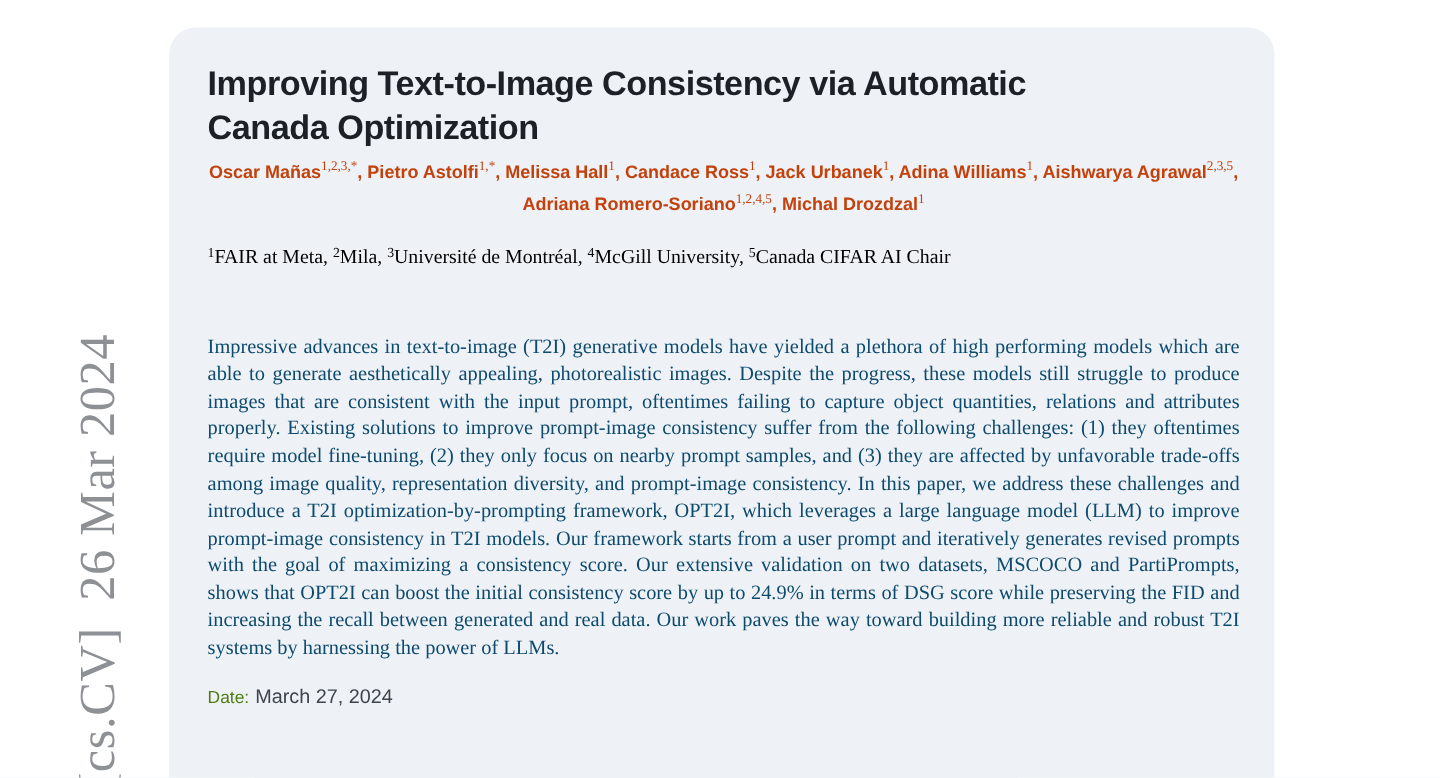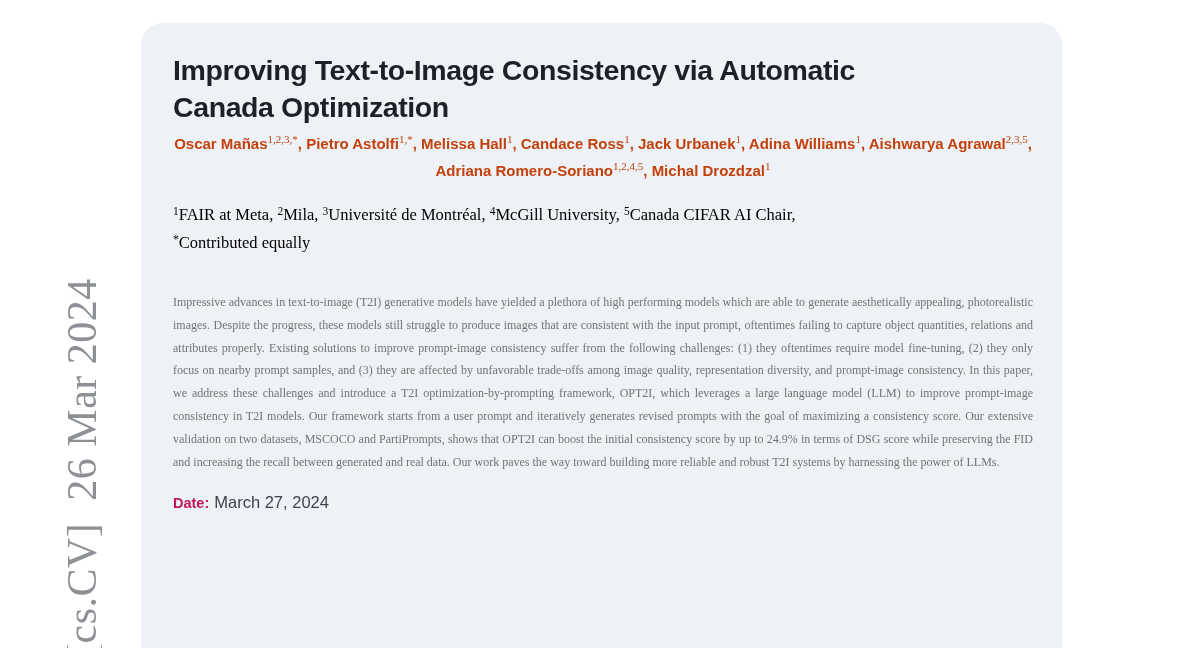--- a/index.html
+++ b/index.html
@@ -72,36 +72,36 @@
     font-size: 16.5px;
     line-height: 25px;
     color: #000000;
   }
   .affiliation { white-space: nowrap; }
   .affiliation:not(:last-child)::after { content: ", "; white-space: normal; }
   .affiliations .sup { font-size: 11.5px; vertical-align: 5px; }
   .equal-note { display: block; }
 
   .abstract {
-    margin-top: 36px;
+    margin-top: 52px;
     width: 860px;
     font-family: "Liberation Serif", serif;
-    font-size: 12px;
+    font-size: 17px;
     line-height: 22.8px;
     text-align: justify;
-    color: #737373;
+    color: #0c4a6e;
   }
 
   .date-row {
     margin-top: 20px;
     font-size: 14.5px;
   }
   .date-label {
-    font-weight: 700;
-    color: #be185d;
+    font-weight: 400;
+    color: #4d7c0f;
   }
   .date-value {
     font-family: Liberation Sans, sans-serif;
     font-size: 16.5px;
     font-weight: 400;
     color: #3d444d;
     margin-left: 5px;
   }
 
   .meta-logo {
@@ -118,21 +118,20 @@
 <div class="paper-card">
 
   <h1 class="paper-title">Improving Text-to-Image Consistency via Automatic Canada Optimization</h1>
 
   <div class="authors">
     <span class="author"><span>Oscar Mañas</span><span class="sup">1,2,3,*</span></span><span class="author"><span>Pietro Astolfi</span><span class="sup">1,*</span></span><span class="author"><span>Melissa Hall</span><span class="sup">1</span></span><span class="author"><span>Candace Ross</span><span class="sup">1</span></span><span class="author"><span>Jack Urbanek</span><span class="sup">1</span></span><span class="author"><span>Adina Williams</span><span class="sup">1</span></span><span class="author"><span>Aishwarya Agrawal</span><span class="sup">2,3,5</span></span><span class="author"><span>Adriana Romero-Soriano</span><span class="sup">1,2,4,5</span></span><span class="author"><span>Michal Drozdzal</span><span class="sup">1</span></span>
   </div>
 
   <div class="affiliations">
     <span class="affiliation"><span class="sup">1</span><span>FAIR at Meta</span></span><span class="affiliation"><span class="sup">2</span><span>Mila</span></span><span class="affiliation"><span class="sup">3</span><span>Université de Montréal</span></span><span class="affiliation"><span class="sup">4</span><span>McGill University</span></span><span class="affiliation"><span class="sup">5</span><span>Canada CIFAR AI Chair</span></span>
-    <span class="equal-note"><span class="sup">*</span><span>Contributed equally</span></span>
   </div>
 
   <p class="abstract">Impressive advances in text-to-image (T2I) generative models have yielded a plethora of high performing models which are able to generate aesthetically appealing, photorealistic images. Despite the progress, these models still struggle to produce images that are consistent with the input prompt, oftentimes failing to capture object quantities, relations and attributes properly. Existing solutions to improve prompt-image consistency suffer from the following challenges: (1) they oftentimes require model fine-tuning, (2) they only focus on nearby prompt samples, and (3) they are affected by unfavorable trade-offs among image quality, representation diversity, and prompt-image consistency. In this paper, we address these challenges and introduce a T2I optimization-by-prompting framework, OPT2I, which leverages a large language model (LLM) to improve prompt-image consistency in T2I models. Our framework starts from a user prompt and iteratively generates revised prompts with the goal of maximizing a consistency score. Our extensive validation on two datasets, MSCOCO and PartiPrompts, shows that OPT2I can boost the initial consistency score by up to 24.9% in terms of DSG score while preserving the FID and increasing the recall between generated and real data. Our work paves the way toward building more reliable and robust T2I systems by harnessing the power of LLMs.</p>
 
   <div class="date-row">
     <span class="date-label">Date:</span><span class="date-value">March 27, 2024</span>
   </div>
 
   <svg class="meta-logo" width="74" height="80" viewBox="0 0 74 80" aria-hidden="true">
     <defs>

